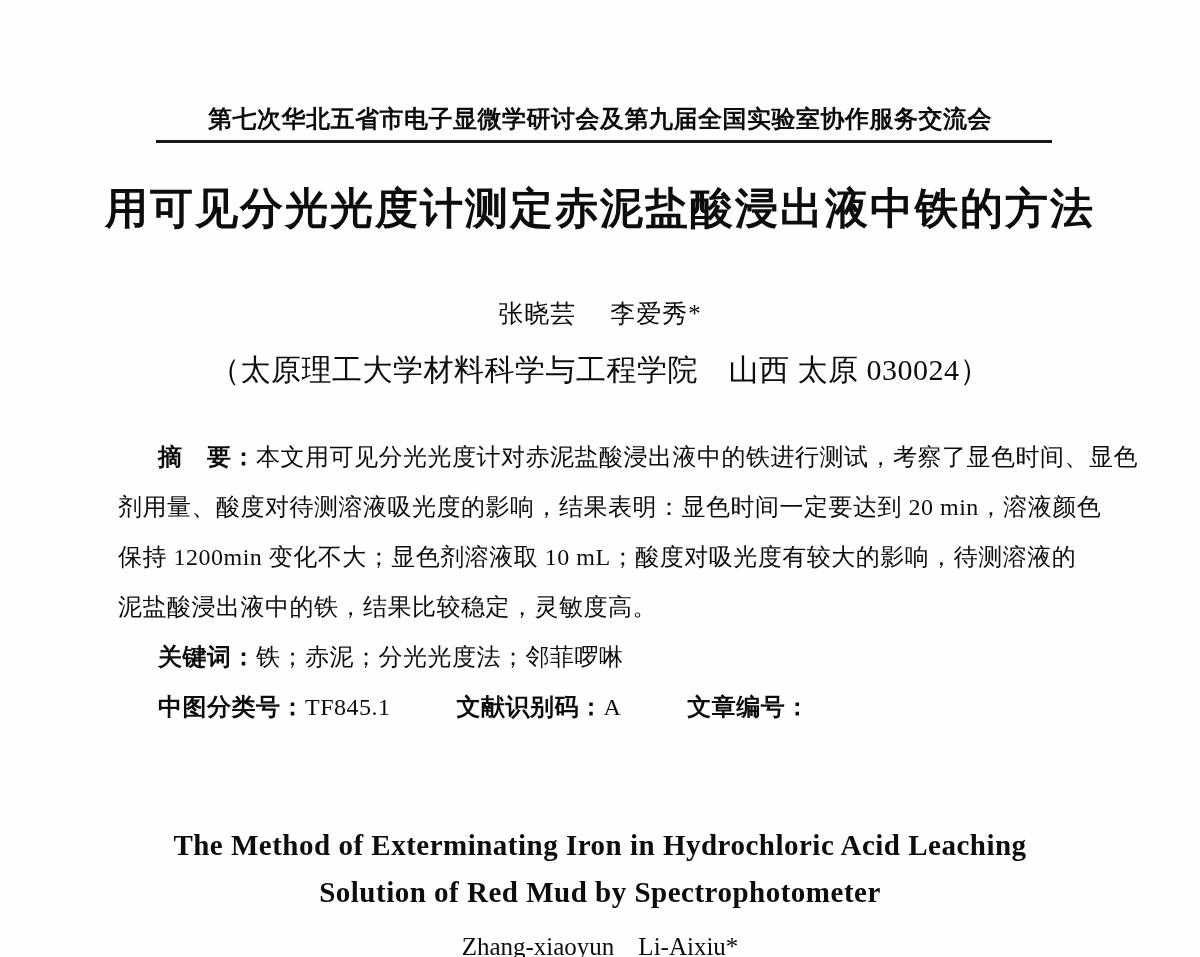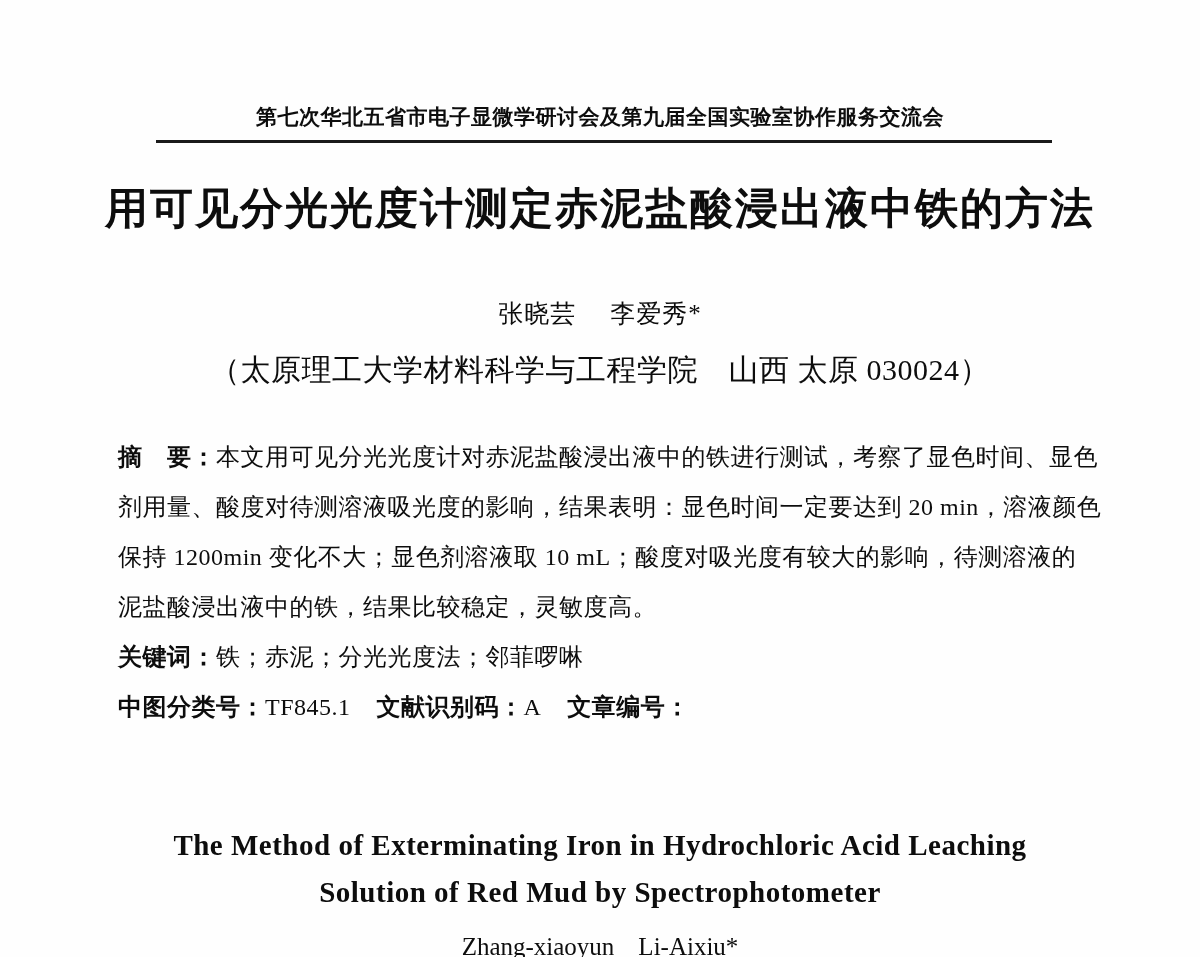--- a/index.html
+++ b/index.html
@@ -11,21 +11,21 @@
     overflow: hidden;
     color: #0d0d0d;
     font-family: "Liberation Serif", serif;
   }
   .conf-header {
     position: absolute;
     top: 103px; left: 0; right: 0;
     text-align: center;
     font-family: "Liberation Sans", sans-serif;
     font-weight: bold;
-    font-size: 21px;
+    font-size: 24px;
     letter-spacing: 0.5px;
   }
   .header-rule {
     position: absolute;
     top: 140px; left: 156px;
     width: 896px; height: 3px;
     background: #1a1a1a;
   }
   .main-title {
     position: absolute;
@@ -52,21 +52,21 @@
     letter-spacing: 0.5px;
   }
   .abstract-block {
     position: absolute;
     top: 432px; left: 118px; right: 100px;
     font-size: 24px;
     line-height: 50px;
     letter-spacing: 0.5px;
   }
   .abs-line { white-space: nowrap; }
-  .bold-label { font-weight: bold; }
+  .bold-label { font-weight: bold; margin-left: 40px; }
   .abs-line sup {
     font-size: 14px;
     line-height: 0;
     vertical-align: 9px;
   }
   .meta-line .value { font-weight: normal; }
   .meta-line .gap { display: inline-block; width: 26px; }
   .en-title-1, .en-title-2 {
     position: absolute;
     left: 0; right: 0;

